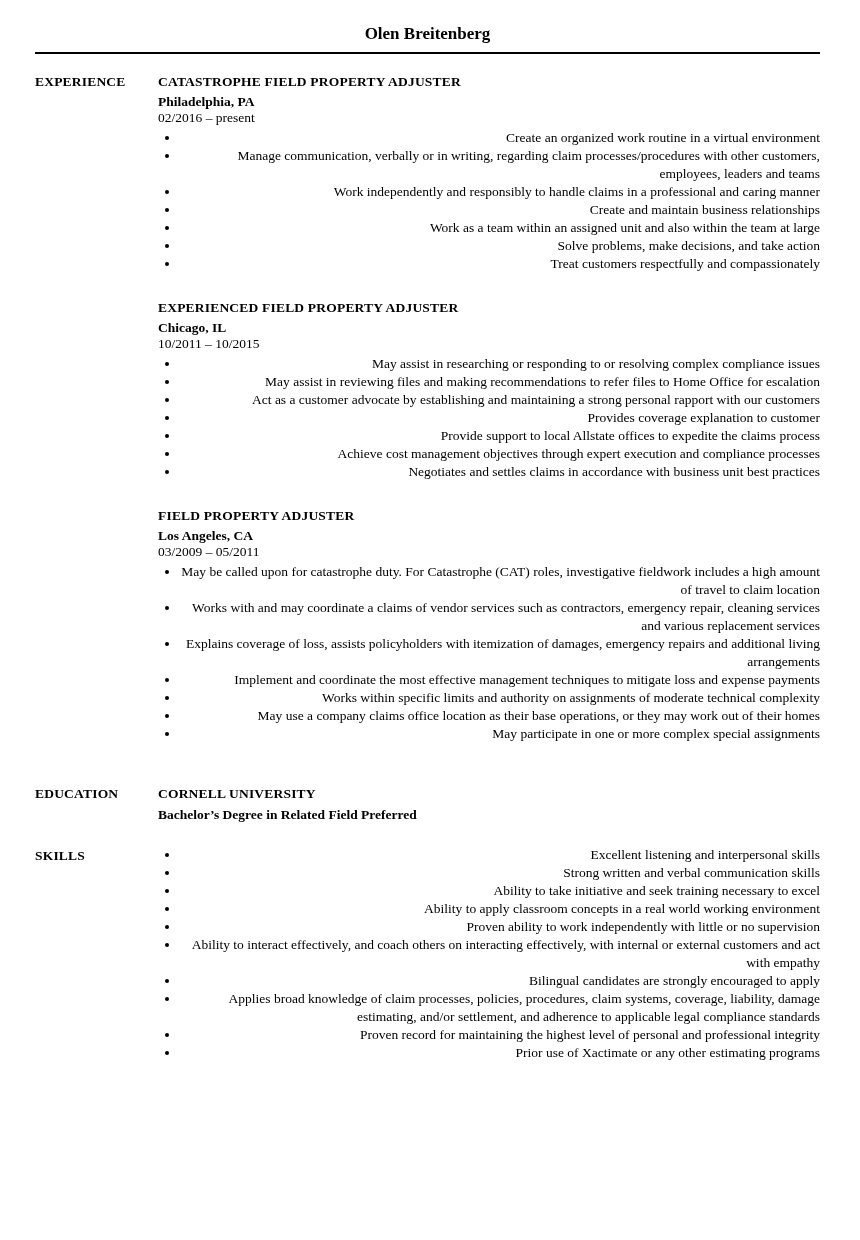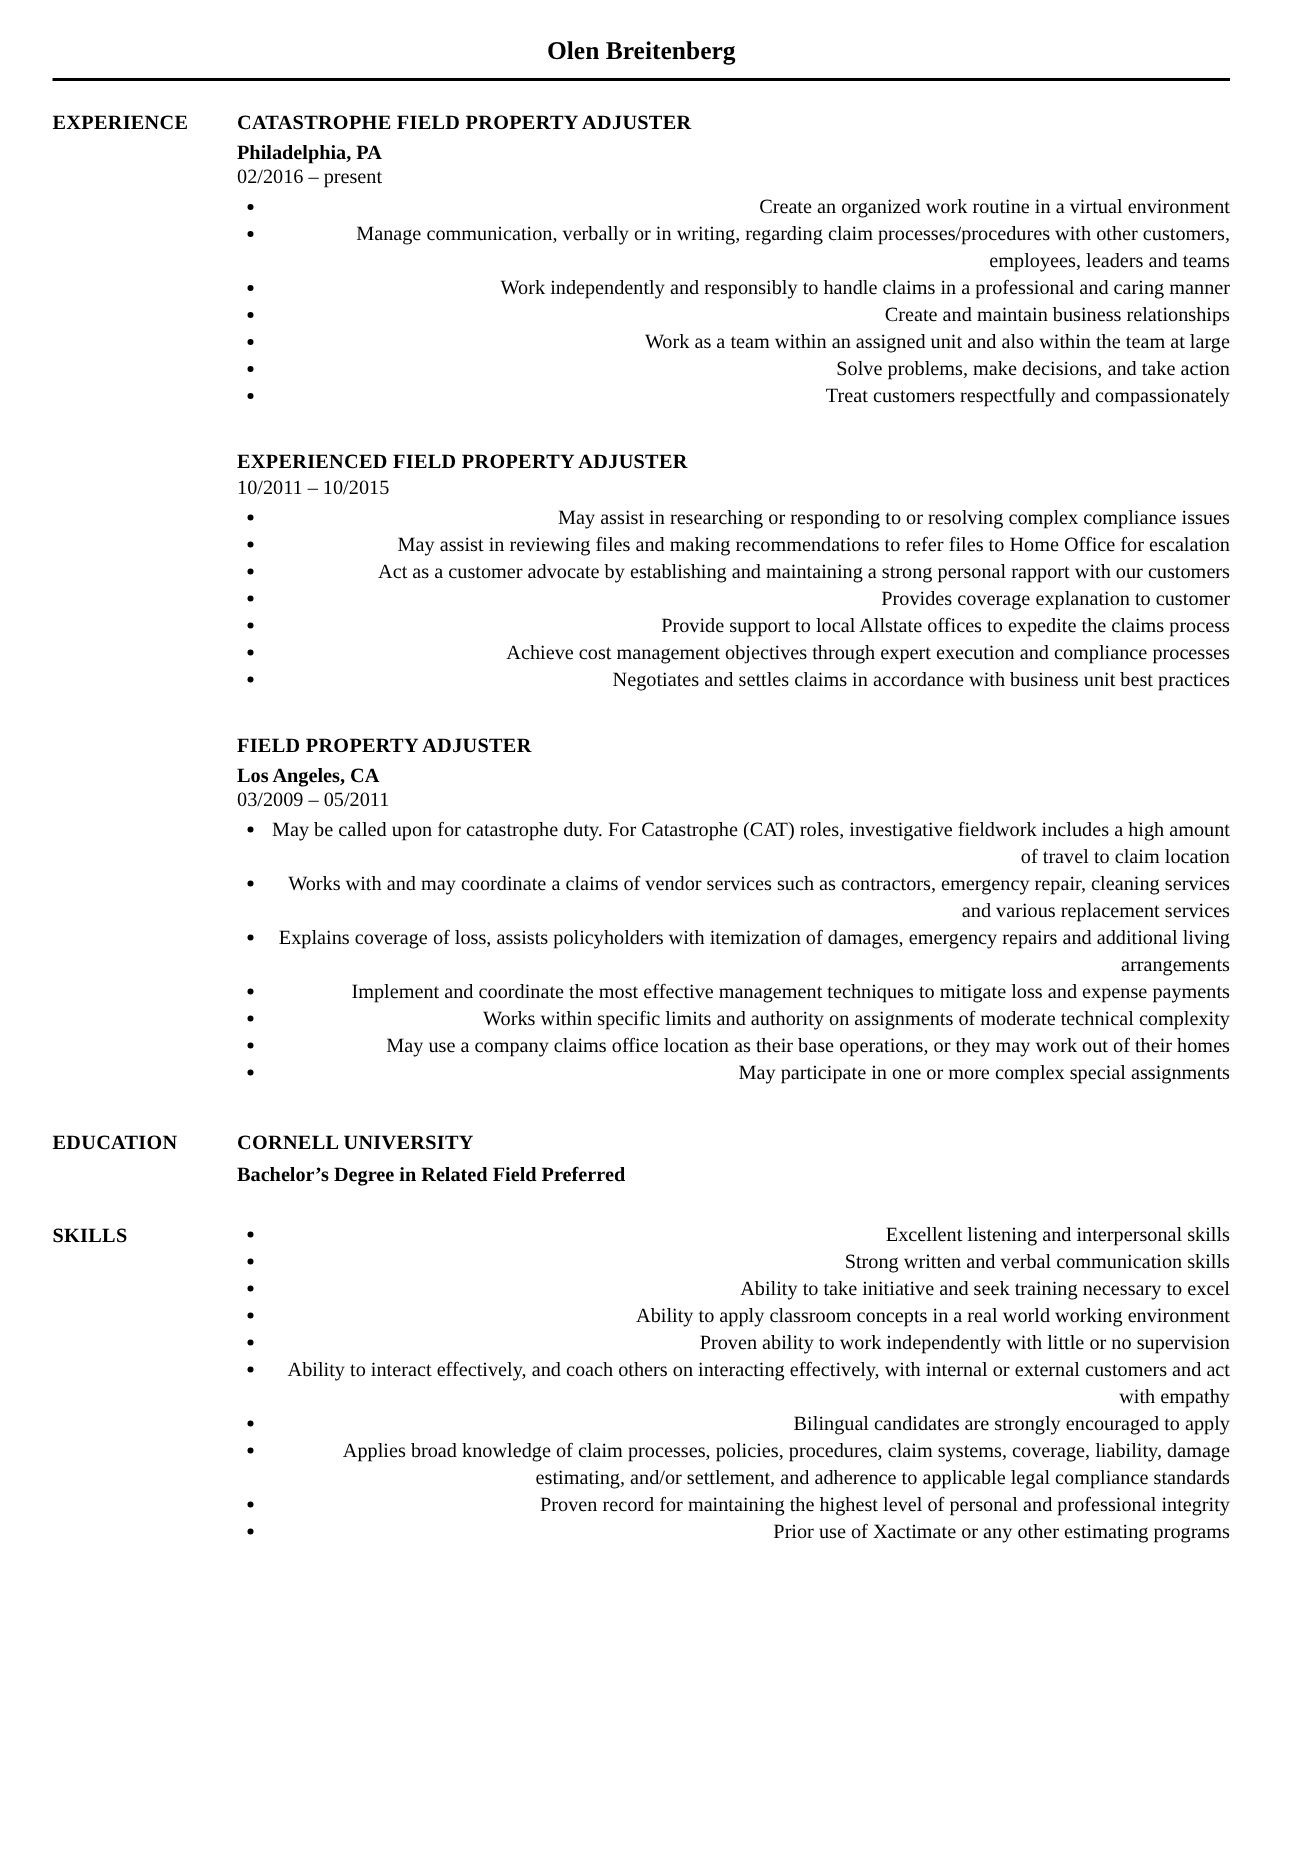--- a/index.html
+++ b/index.html
@@ -46,21 +46,21 @@
     border-top: 2.5px solid #000000;
     margin: 8px 0 0 0;
   }
   
   .section {
     display: grid;
     grid-template-columns: 123px 1fr;
     align-items: start;
   }
   .section-experience { margin-top: 18px; }
-  .section-education  { margin-top: 28px; }
+  .section-education  { margin-top: 41px; }
   .section-skills     { margin-top: 22px; }
   .section-label {
     font-weight: bold;
     font-size: 13.5px;
     line-height: 19px;
     letter-spacing: 0.2px;
   }
   
   .job + .job { margin-top: 25px; }
   .job-title {
@@ -128,20 +128,21 @@
             <li>Work independently and responsibly to handle claims in a professional and caring manner</li>
             <li>Create and maintain business relationships</li>
             <li>Work as a team within an assigned unit and also within the team at large</li>
             <li>Solve problems, make decisions, and take action</li>
             <li>Treat customers respectfully and compassionately</li>
           </ul>
       </div>
 
       <div class="job">
         <div class="job-title">EXPERIENCED FIELD PROPERTY ADJUSTER</div>
+        <div class="job-location">Chicago, IL</div>
         <div class="job-dates">10/2011 – 10/2015</div>
         <ul class="bullets">
             <li>May assist in researching or responding to or resolving complex compliance issues</li>
             <li>May assist in reviewing files and making recommendations to refer files to Home Office for escalation</li>
             <li>Act as a customer advocate by establishing and maintaining a strong personal rapport with our customers</li>
             <li>Provides coverage explanation to customer</li>
             <li>Provide support to local Allstate offices to expedite the claims process</li>
             <li>Achieve cost management objectives through expert execution and compliance processes</li>
             <li>Negotiates and settles claims in accordance with business unit best practices</li>
           </ul>

